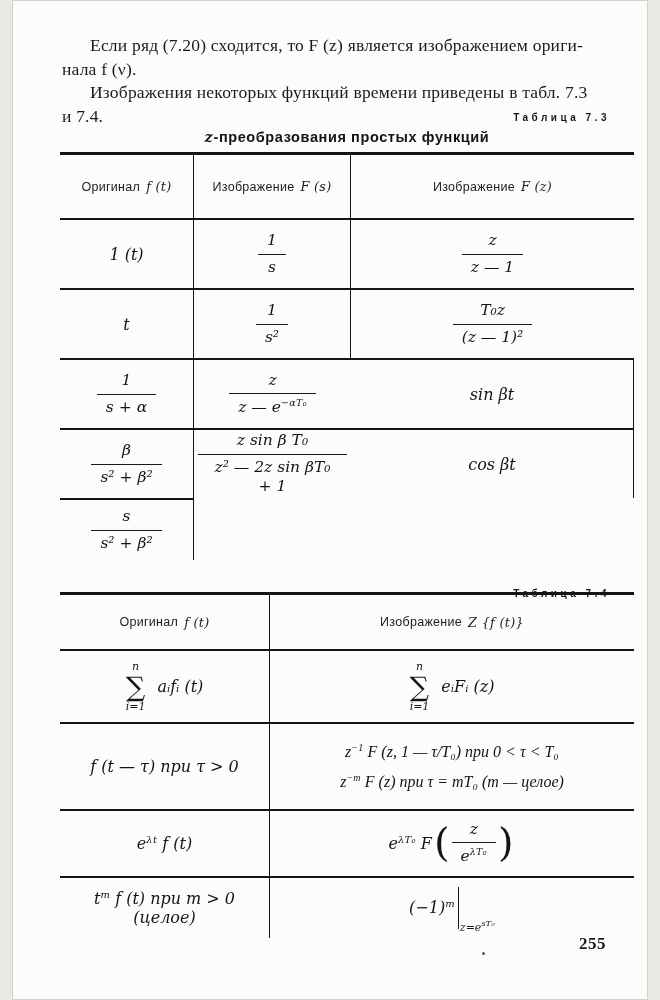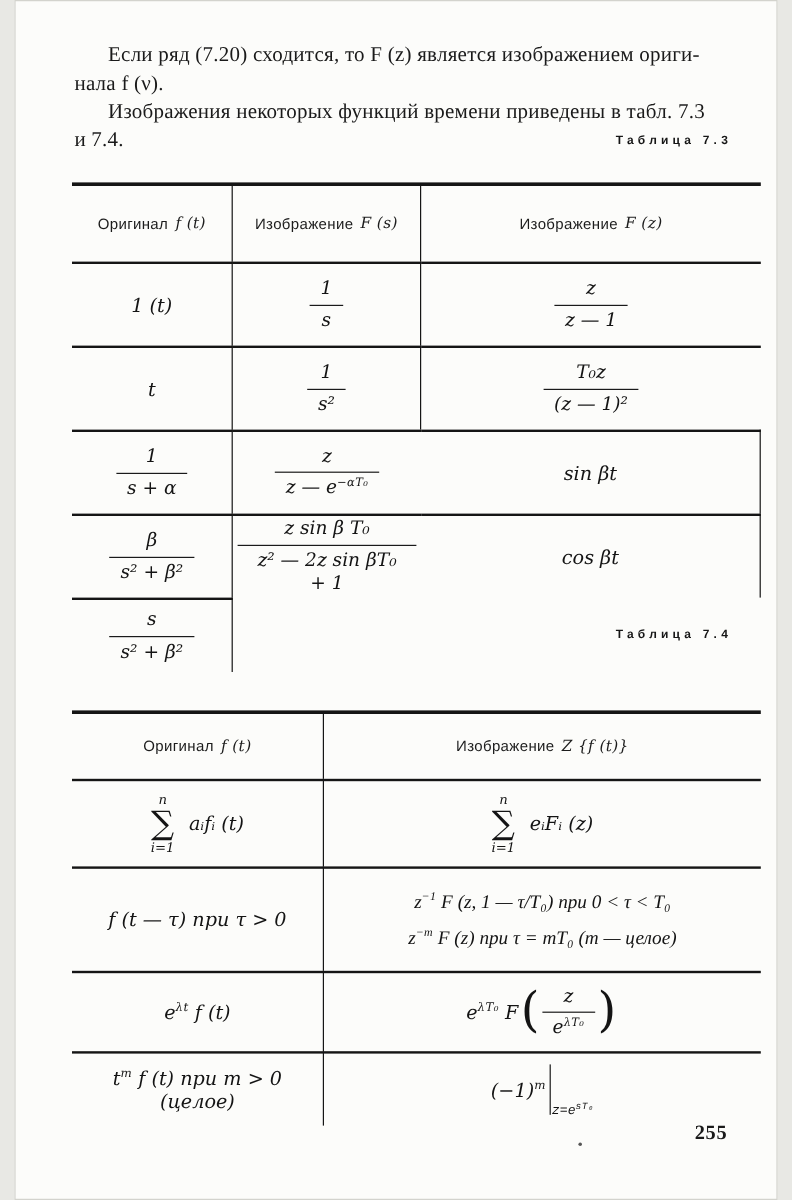--- a/index.html
+++ b/index.html
@@ -50,40 +50,43 @@
   .sumop { display:inline-flex; flex-direction:column; align-items:center;
            line-height:1; margin-right:12px; font-style:normal; }
   .sumop .lim { font-size:11px; font-style:italic; }
   .sumop .sig { font-size:27px; font-style:normal; padding:1px 0; }
   .two-lines { display:flex; flex-direction:column; gap:11px; align-items:center;font-family:Liberation Serif, serif; }
   .bigp { font-style:normal; font-size:40px; font-weight:400; line-height:0;
           vertical-align:middle; position:relative; top:-2px; padding:0 2px; }
   .eval { display:inline-flex; align-items:flex-end; margin-left:3px; }
   .eval .bar { display:inline-block; width:0; height:42px;
                border-left:1.6px solid #1a1a1a; }
-  .eval sub { font-size:11px; line-height:1; margin:0 0 -4px 1px;font-family:Liberation Mono, monospace; }
+  .eval sub { font-size:11px; line-height:1; margin:0 0 -4px 1px; }
   .eval sub sup { font-size:8px; }
   .pagenum { position:absolute; right:42px; top:934px; font-weight:700;
              font-size:17px; letter-spacing:0.5px; }
   .speck { position:absolute; left:470px; top:952px; width:3px; height:3px;
            background:#555; border-radius:50%; }
 </style>
 </head>
 <body>
 
 <div class="page">
 
   <div class="intro">
     <div class="indent">Если ряд (7.20) сходится, то F (z) является изображением ориги-</div>
     <div>нала f (ν).</div>
     <div class="indent">Изображения некоторых функций времени приведены в табл. 7.3</div>
     <div>и 7.4.</div>
   </div>
 
   <div class="tcaption" style="top:112px">Таблица 7.3</div>
+  <div class="ttitle" style="top:128px">
+    <span class="zit">z</span><span>-преобразования простых функций</span>
+  </div>
 
   <div class="grid t73">
 
     <div class="cell vline hcell">
       <span>Оригинал</span>
       <span class="hm">f (t)</span>
     </div>
     <div class="cell vline hcell">
       <span>Изображение</span>
       <span class="hm">F (s)</span>
@@ -158,21 +161,21 @@
       <span>cos βt</span>
     </div>
     <div class="cell vline hline math">
       <span class="frac">
           <span class="num">s</span>
           <span class="den">s² + β²</span>
         </span>
     </div>
   </div>
 
-  <div class="tcaption" style="top:524px">Таблица 7.4</div>
+  <div class="tcaption" style="top:588px">Таблица 7.4</div>
 
   <div class="grid t74">
 
     <div class="cell vline hcell">
       <span>Оригинал</span>
       <span class="hm">f (t)</span>
     </div>
     <div class="cell hcell">
       <span>Изображение</span>
       <span class="hm">Z {f (t)}</span>

